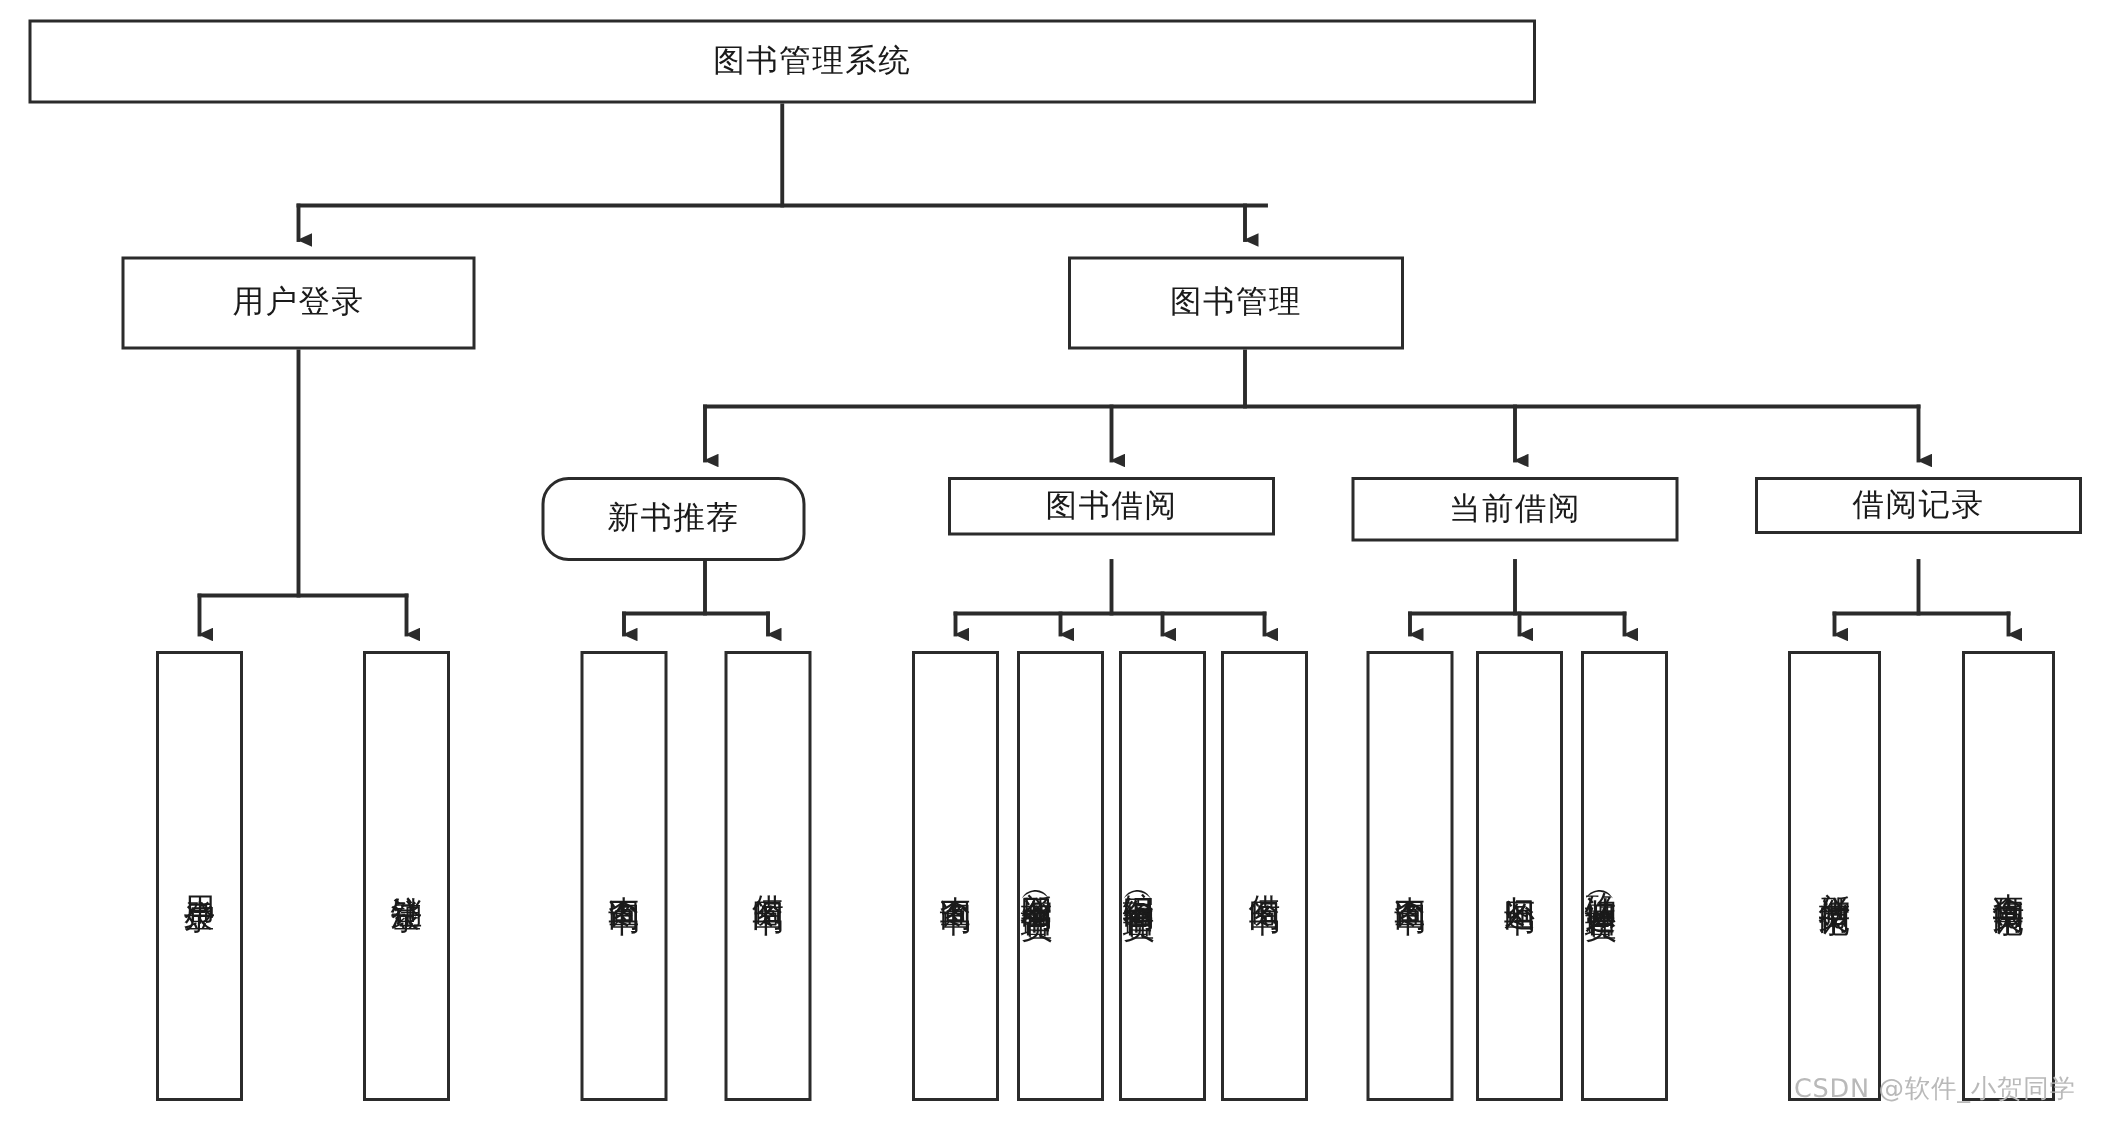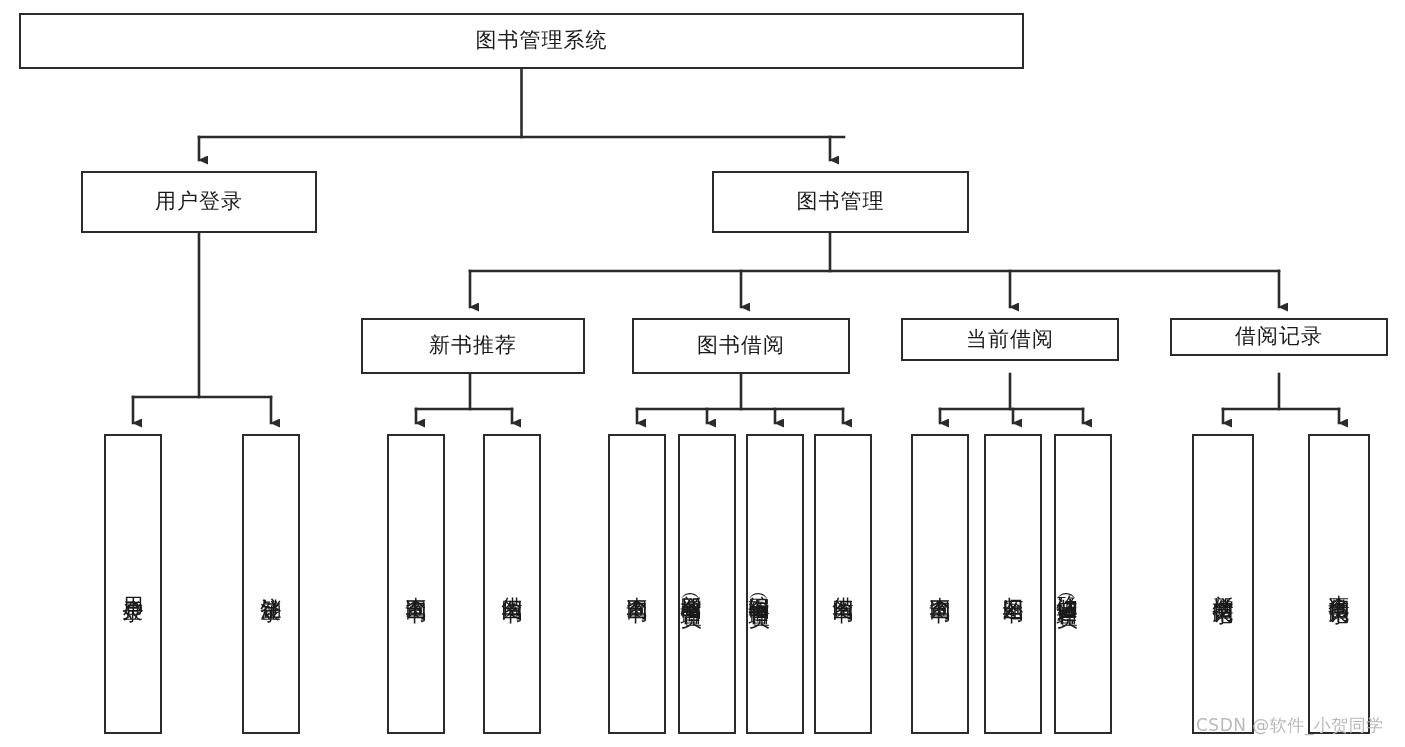--- a/index.html
+++ b/index.html
@@ -131,28 +131,28 @@
     </g>
   </svg>
 
   <div class="node root horiz" style="left:19px; top:13px; width:1005px; height:56px;">
     <span>图书管理系统</span>
   </div>
 
   <div class="node horiz" style="left:81px; top:171px; width:236px; height:62px;">
     <span>用户登录</span>
   </div>
-  <div class="node horiz" style="left:712px; top:171px; width:257px; height:62px;">
+  <div class="node horiz" style="left:712px; top:171px; width:224px; height:62px;">
     <span>图书管理</span>
   </div>
 
-  <div class="node horiz" style="left:361px; top:318px; width:224px; height:56px;">
+  <div class="node horiz" style="left:361px; top:318px; width:176px; height:56px;border-radius:18px;">
     <span>新书推荐</span>
   </div>
-  <div class="node horiz" style="left:632px; top:318px; width:218px; height:56px;">
+  <div class="node horiz" style="left:632px; top:318px; width:218px; height:39px;">
     <span>图书借阅</span>
   </div>
   <div class="node horiz" style="left:901px; top:318px; width:218px; height:43px;">
     <span>当前借阅</span>
   </div>
   <div class="node horiz" style="left:1170px; top:318px; width:218px; height:38px;">
     <span>借阅记录</span>
   </div>
 
   <div class="node vert anchor-center" style="left:104px; top:434px; width:58px; height:300px;">

